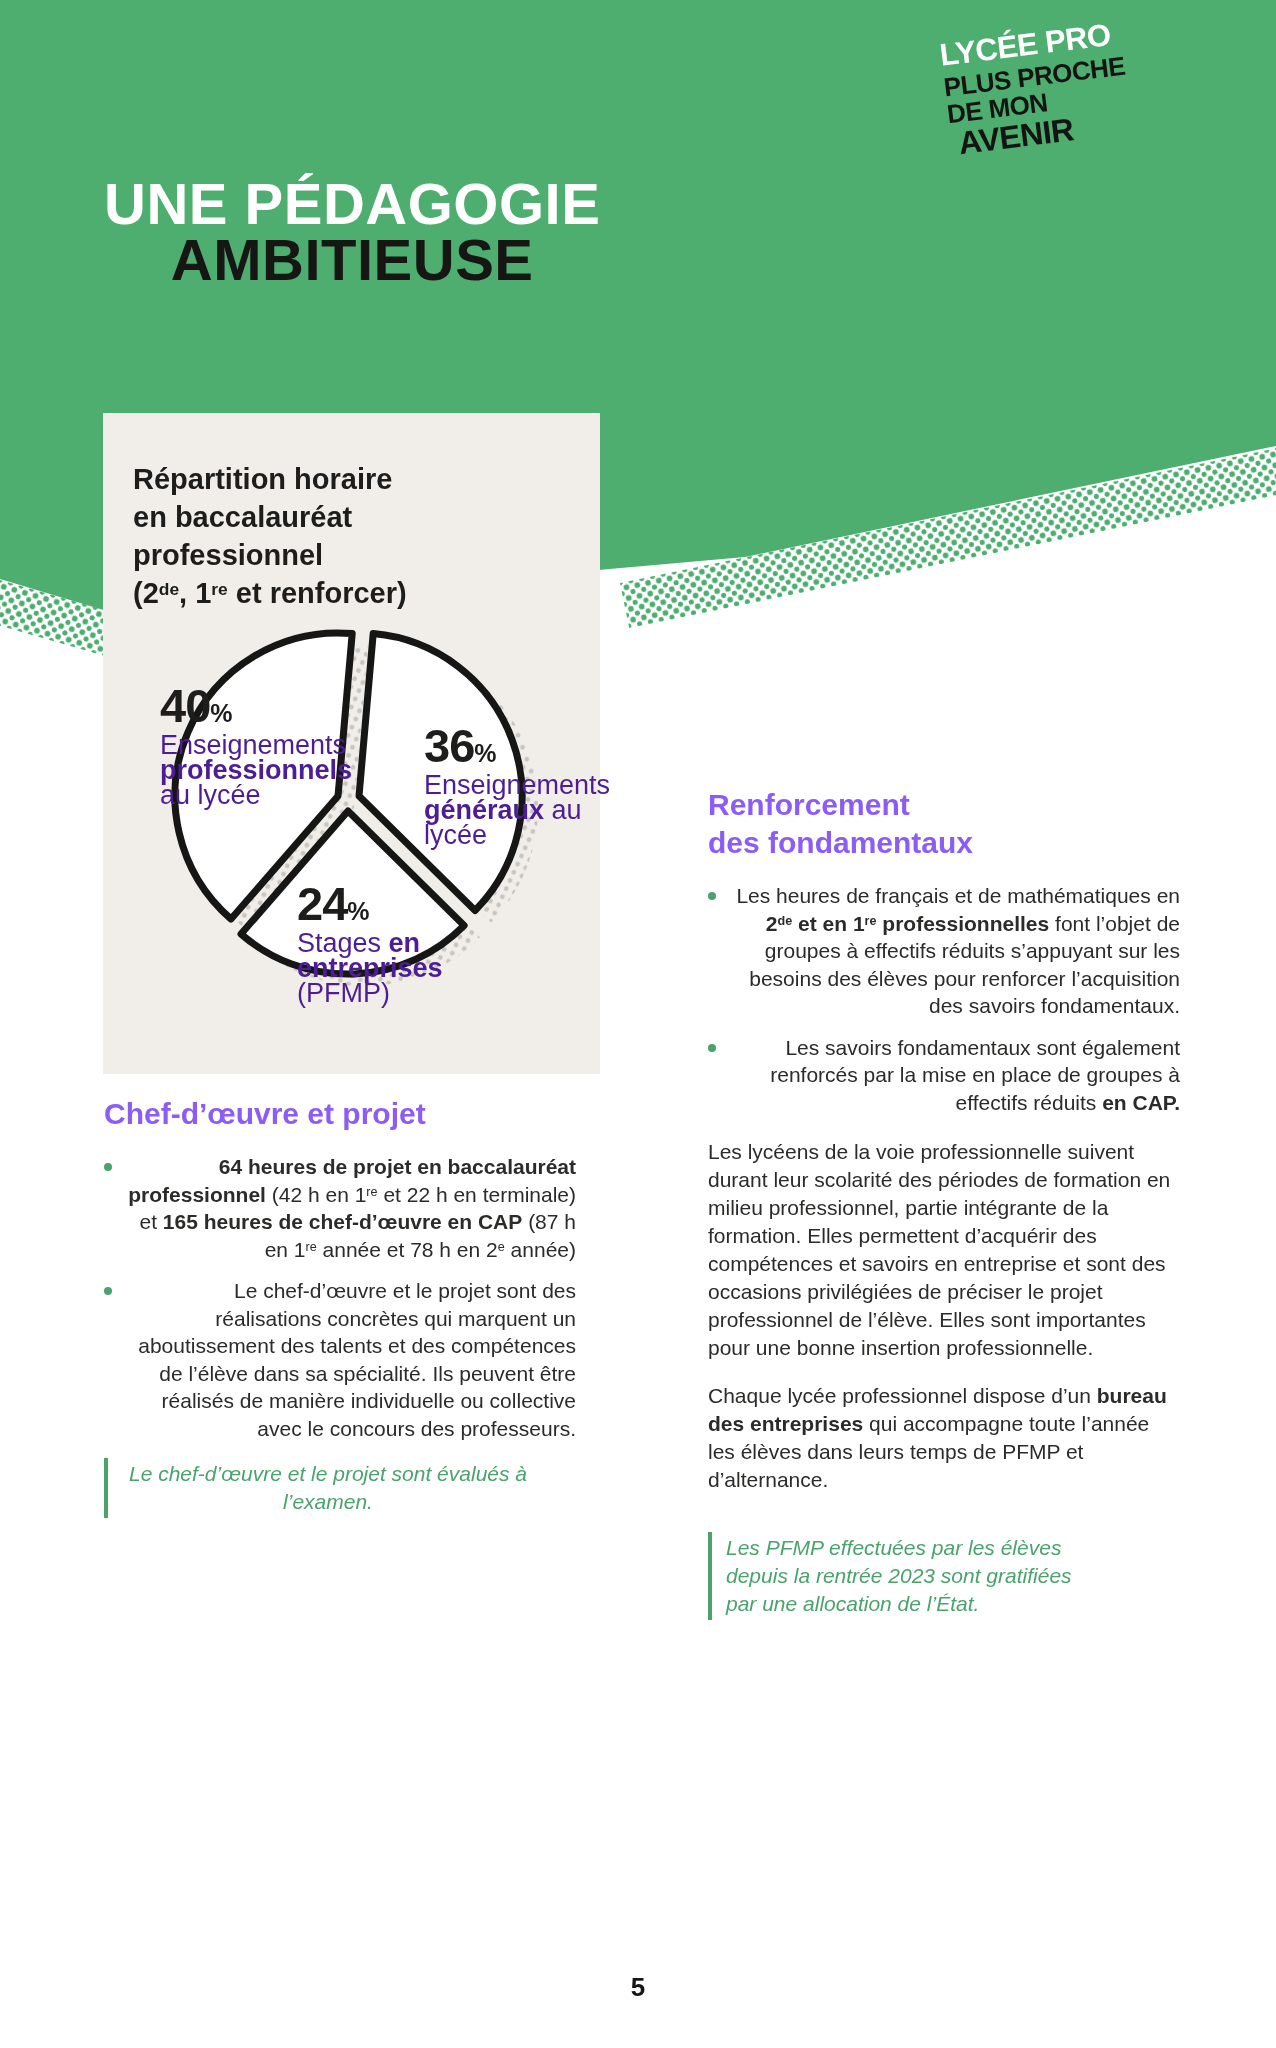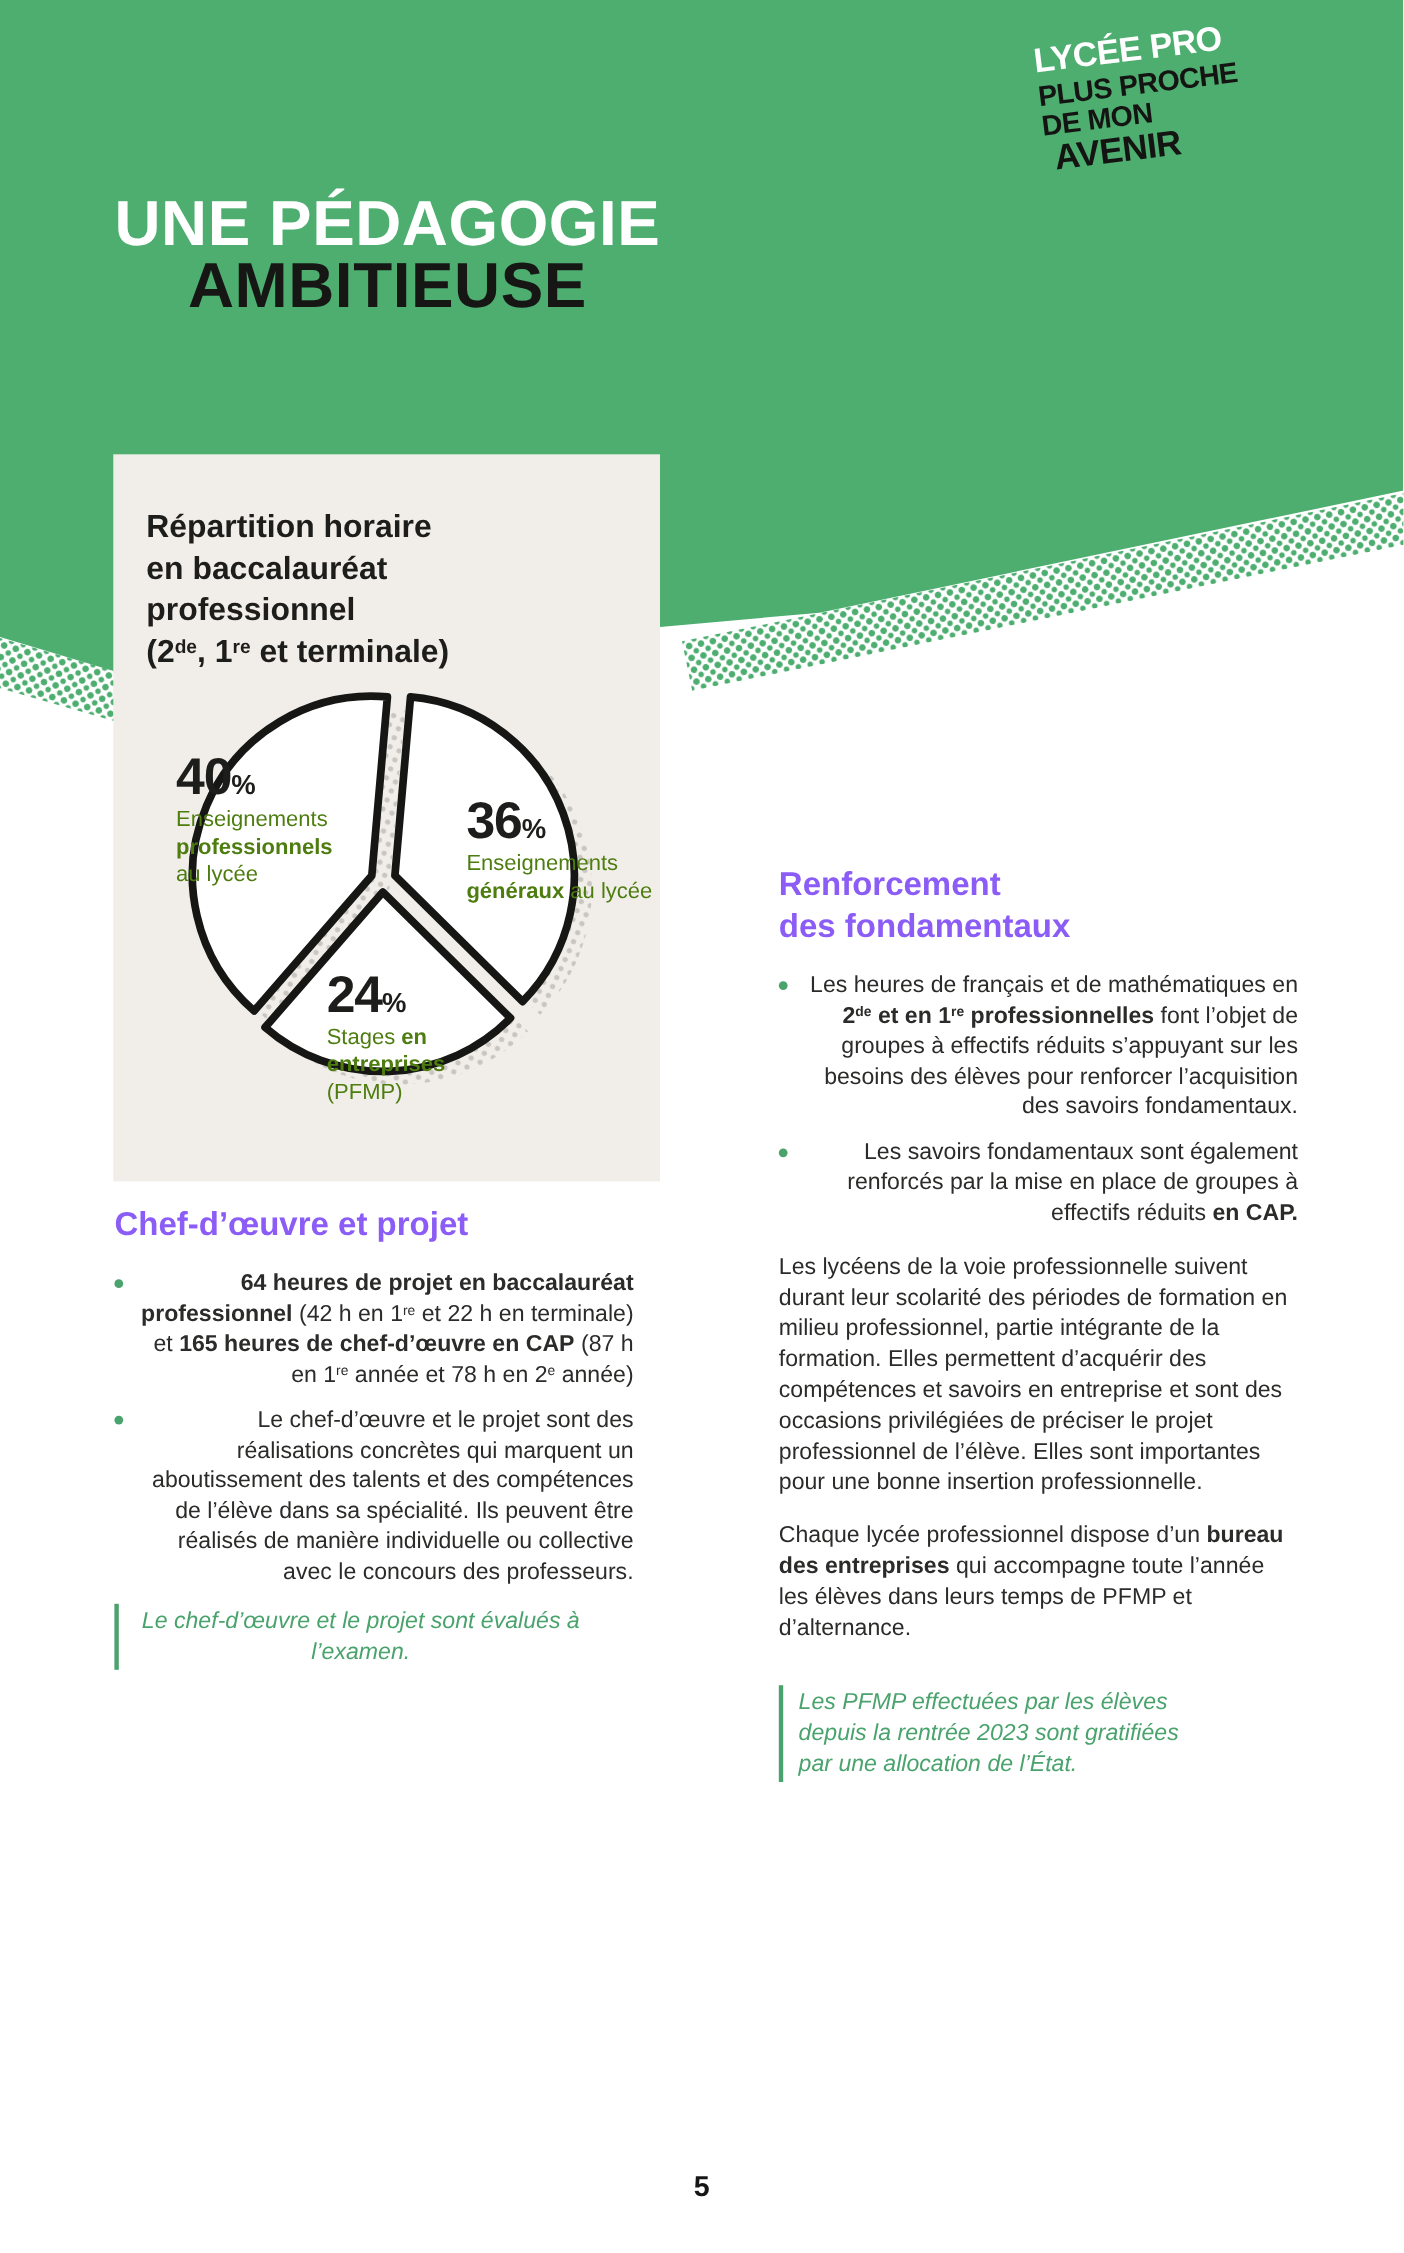--- a/index.html
+++ b/index.html
@@ -44,21 +44,21 @@
 
   
   .card { position:absolute; left:103px; top:413px; width:497px; height:661px;
           background:#f1eee9; }
   .card-heading { margin:0; padding:47px 0 0 30px; color:#1d1d1b;
           font-size:29px; line-height:38px; font-weight:700; white-space:pre-line; }
   .pie-svg { position:absolute; left:140px; top:600px; }
   .pie-label { position:absolute; color:#1d1d1b; }
   .pie-num { font-weight:700; font-size:47px; line-height:47px; letter-spacing:-1px; }
   .pie-pct { font-weight:700; font-size:25px; letter-spacing:0; }
-  .pie-txt { margin-top:4px; font-size:20px; line-height:25px; color:#4d7c0f; }
+  .pie-txt { margin-top:4px; font-size:27px; line-height:25px; color:#4c1d95; }
   .lab-40 { left:160px; top:682px; width:168px; }
   .lab-36 { left:424px; top:722px; width:178px; }
   .lab-24 { left:297px; top:880px; width:152px; }
 
   
   .col { position:absolute; width:472px; }
   .col-left  { left:104px; top:1095px; }
   .col-right { left:708px; top:786px; }
   .h2 { margin:0; color:#8b5cf6; font-size:30px; line-height:38px;
         font-weight:700; white-space:pre-line; }
@@ -100,21 +100,21 @@
 
   <h1 class="title">
     <span class="t1">UNE PÉDAGOGIE</span>
     <span class="t2">AMBITIEUSE</span>
   </h1>
 
   <section class="card">
     <h2 class="card-heading"><span>Répartition horaire
 en baccalauréat
 professionnel
-(2</span><sup>de</sup><span>, 1</span><sup>re</sup><span> et terminale)</span></h2>
+(2</span><sup>de</sup><span>, 1</span><sup>re</sup><span> et renforcer)</span></h2>
   </section>
 
   <svg class="pie-svg" width="430" height="430" viewBox="0 0 430 430" aria-hidden="true">
     <defs>
       <pattern id="ht" width="9" height="9" patternUnits="userSpaceOnUse" patternTransform="rotate(25)">
         <circle cx="3" cy="3" r="2.4" fill="#c9c6c1"></circle>
       </pattern>
     </defs>
 
     <g>

